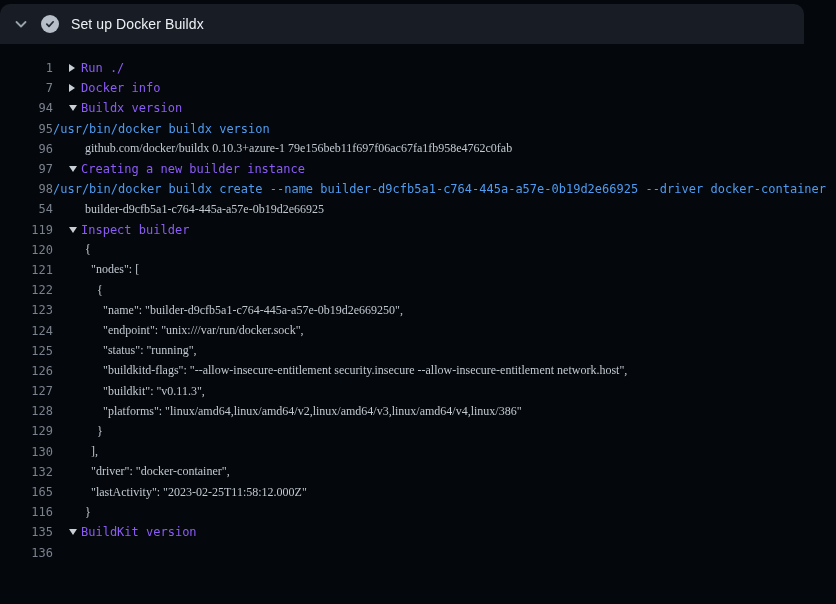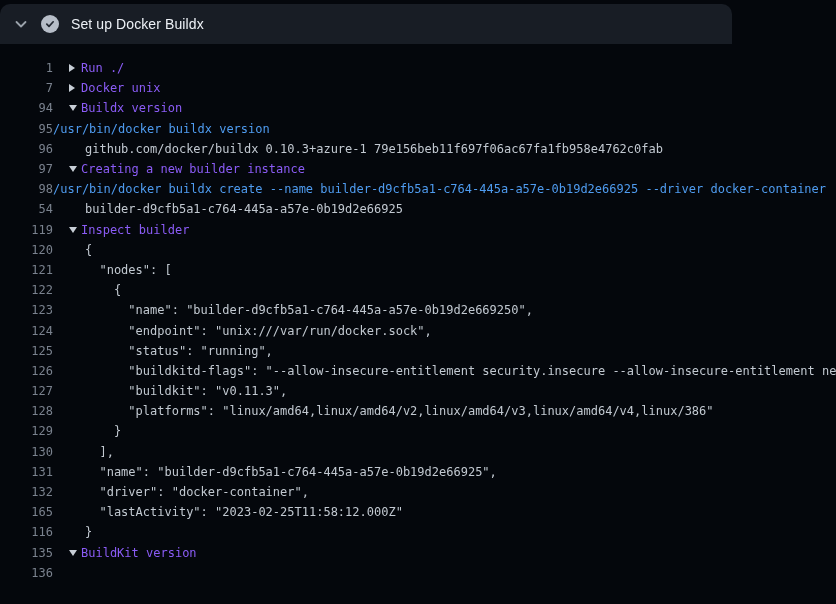--- a/index.html
+++ b/index.html
@@ -3,21 +3,21 @@
 <meta charset="utf-8">
 <style>
   * { margin:0; padding:0; box-sizing:border-box; }
   html,body { width:836px; height:604px; overflow:hidden; }
   body { background:#04070c; font-family:"DejaVu Sans Mono","Liberation Mono",monospace; }
 
   
   .step-header {
     margin-top:4px;
     height:40px;
-    width:732px;
+    width:804px;
     background:#181d25;
     border-radius:10px 10px 0 0;
     display:flex;
     align-items:center;
     padding-left:14px;
   }
   .chevron { width:14px; height:14px; display:block; }
   .status-circle {
     margin-left:13px;
     width:18px; height:18px;
@@ -57,57 +57,56 @@
     width:12px;
     flex-shrink:0;
     display:flex;
     align-items:center;
   }
   .tri-r { width:0; height:0; border-left:6px solid #c7ced6; border-top:4px solid transparent; border-bottom:4px solid transparent; }
   .tri-d { width:0; height:0; border-top:6px solid #c7ced6; border-left:4px solid transparent; border-right:4px solid transparent; }
   .txt { white-space:pre; }
   .row.group .txt { color:#8b5cf6; }
   .row.cmd  .txt { color:#4f9cf0; }
-  .row.out  .txt { margin-left:32px; color:#c2c9d1; }
+  .row.out  .txt { margin-left:32px; color:#c2c9d1;font-family:Liberation Serif, serif; }
 </style>
 </head>
 <body>
 
 <div class="step-header">
   <svg class="chevron" viewBox="0 0 14 14">
     <path d="M2.5 5 L7 9.5 L11.5 5" fill="none" stroke="#9aa2ab" stroke-width="1.8" stroke-linecap="round" stroke-linejoin="round"></path>
   </svg>
   <span class="status-circle">
     <svg width="10" height="10" viewBox="0 0 10 10">
       <path d="M1.8 5.2 L4 7.4 L8.2 2.8" fill="none" stroke="#232932" stroke-width="1.7" stroke-linecap="round" stroke-linejoin="round"></path>
     </svg>
   </span>
   <span class="step-title">Set up Docker Buildx</span>
 </div>
 
 <div class="log">
     <div class="row group"><span class="num">1</span><span class="tri-box"><span class="tri-r"></span></span><span class="txt">Run ./</span></div>
-    <div class="row group"><span class="num">7</span><span class="tri-box"><span class="tri-r"></span></span><span class="txt">Docker unix</span></div>
+    <div class="row group"><span class="num">7</span><span class="tri-box"><span class="tri-r"></span></span><span class="txt">Docker info</span></div>
     <div class="row group"><span class="num">94</span><span class="tri-box"><span class="tri-d"></span></span><span class="txt">Buildx version</span></div>
     <div class="row cmd"><span class="num">95</span><span class="txt">/usr/bin/docker buildx version</span></div>
     <div class="row out"><span class="num">96</span><span class="txt">github.com/docker/buildx 0.10.3+azure-1 79e156beb11f697f06ac67fa1fb958e4762c0fab</span></div>
     <div class="row group"><span class="num">97</span><span class="tri-box"><span class="tri-d"></span></span><span class="txt">Creating a new builder instance</span></div>
     <div class="row cmd"><span class="num">98</span><span class="txt">/usr/bin/docker buildx create --name builder-d9cfb5a1-c764-445a-a57e-0b19d2e66925 --driver docker-container</span></div>
     <div class="row out"><span class="num">54</span><span class="txt">builder-d9cfb5a1-c764-445a-a57e-0b19d2e66925</span></div>
     <div class="row group"><span class="num">119</span><span class="tri-box"><span class="tri-d"></span></span><span class="txt">Inspect builder</span></div>
     <div class="row out"><span class="num">120</span><span class="txt">{</span></div>
     <div class="row out"><span class="num">121</span><span class="txt">  "nodes": [</span></div>
     <div class="row out"><span class="num">122</span><span class="txt">    {</span></div>
     <div class="row out"><span class="num">123</span><span class="txt">      "name": "builder-d9cfb5a1-c764-445a-a57e-0b19d2e669250",</span></div>
     <div class="row out"><span class="num">124</span><span class="txt">      "endpoint": "unix:///var/run/docker.sock",</span></div>
     <div class="row out"><span class="num">125</span><span class="txt">      "status": "running",</span></div>
     <div class="row out"><span class="num">126</span><span class="txt">      "buildkitd-flags": "--allow-insecure-entitlement security.insecure --allow-insecure-entitlement network.host",</span></div>
     <div class="row out"><span class="num">127</span><span class="txt">      "buildkit": "v0.11.3",</span></div>
     <div class="row out"><span class="num">128</span><span class="txt">      "platforms": "linux/amd64,linux/amd64/v2,linux/amd64/v3,linux/amd64/v4,linux/386"</span></div>
     <div class="row out"><span class="num">129</span><span class="txt">    }</span></div>
     <div class="row out"><span class="num">130</span><span class="txt">  ],</span></div>
-    <div class="row out"><span class="num">131</span><span class="txt">  "name": "builder-d9cfb5a1-c764-445a-a57e-0b19d2e66925",</span></div>
     <div class="row out"><span class="num">132</span><span class="txt">  "driver": "docker-container",</span></div>
     <div class="row out"><span class="num">165</span><span class="txt">  "lastActivity": "2023-02-25T11:58:12.000Z"</span></div>
     <div class="row out"><span class="num">116</span><span class="txt">}</span></div>
     <div class="row group"><span class="num">135</span><span class="tri-box"><span class="tri-d"></span></span><span class="txt">BuildKit version</span></div>
     <div class="row out"><span class="num">136</span></div>
   </div>
 
 </body></html>

